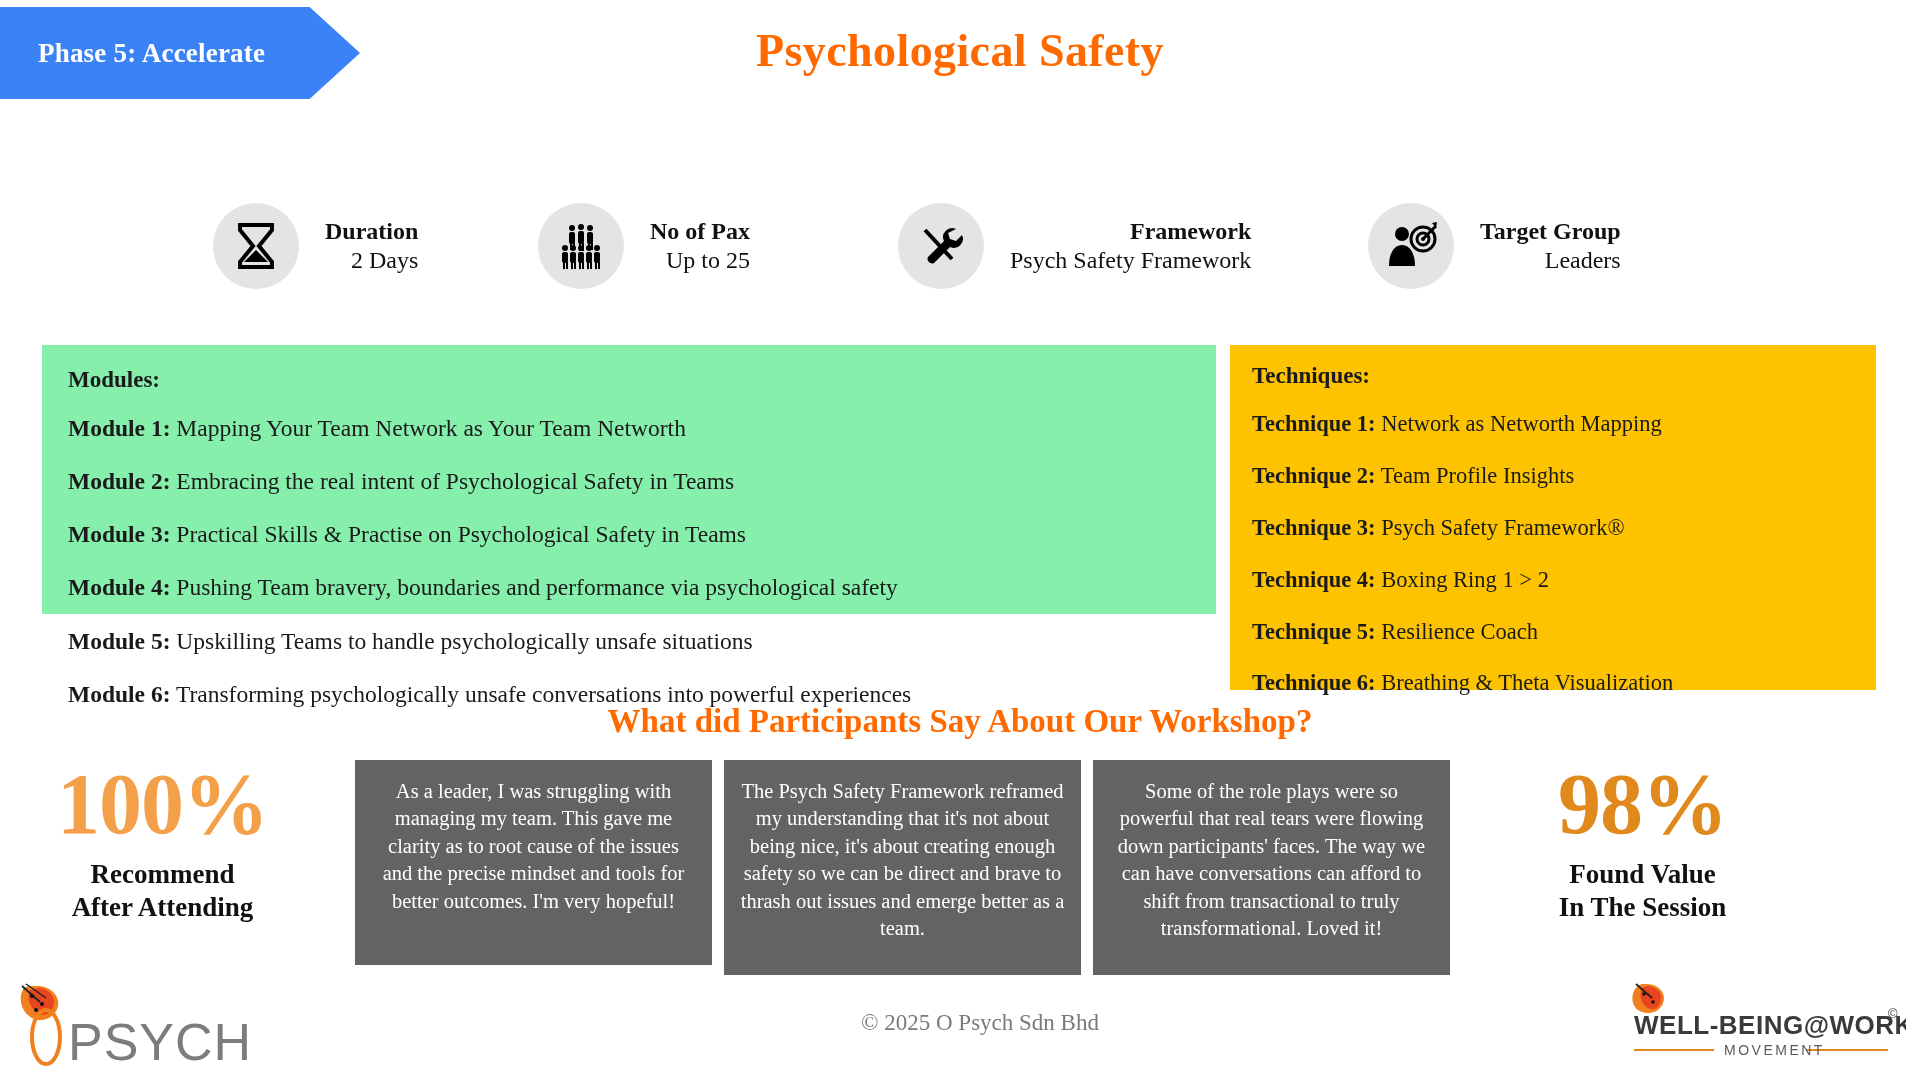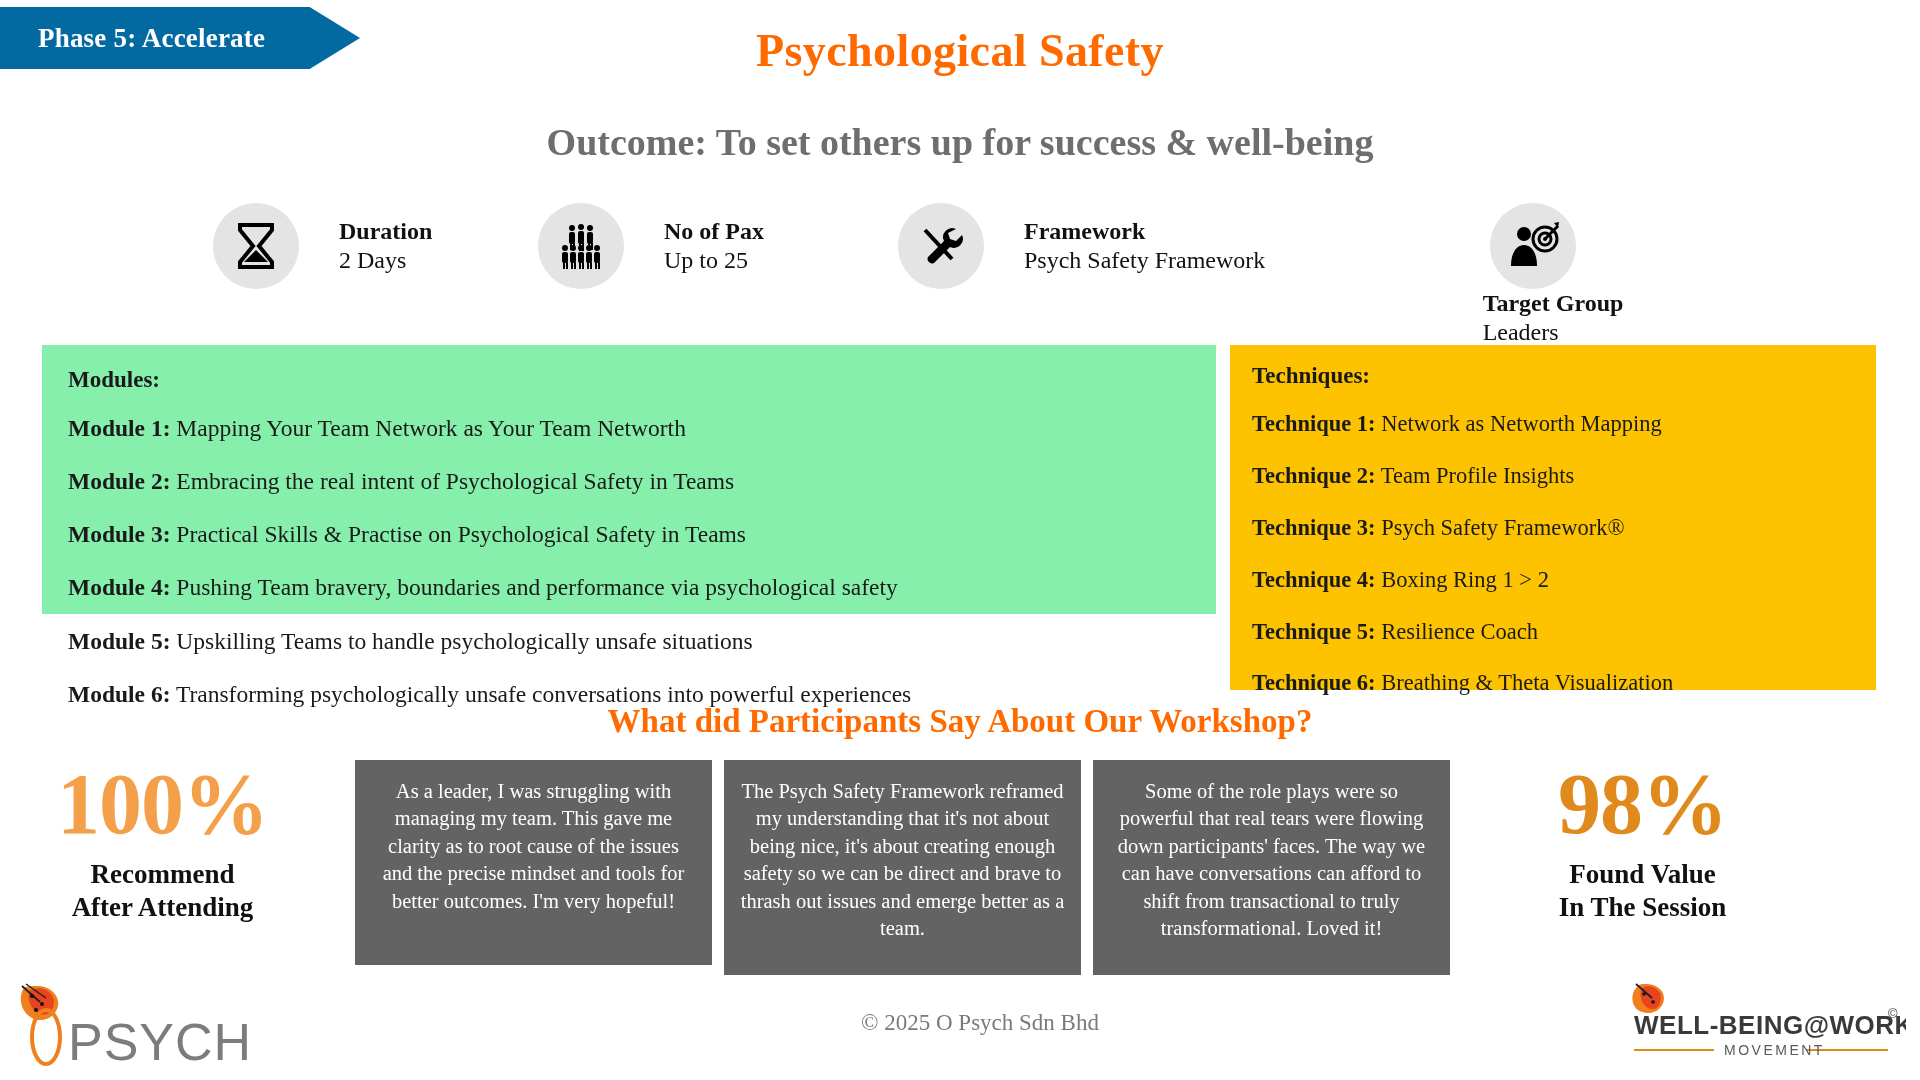--- a/index.html
+++ b/index.html
@@ -8,23 +8,23 @@
     font-family: "Liberation Serif", "DejaVu Serif", serif;
     background:#ffffff;
     position:relative;
     overflow:hidden;
   }
   .page { position:relative; width:1920px; height:1080px; }
 
   
   .phase-banner{
     position:absolute; left:0; top:7px;
-    height:62px; width:360px;
+    height:92px; width:360px;
     display:flex; align-items:center;
-    background:#0369a1;
+    background:#3b82f6;
     clip-path: polygon(0 0, 86% 0, 100% 50%, 86% 100%, 0 100%);
     padding-left:38px;
   }
   .phase-banner span{
     color:#ffffff; font-size:27px; font-weight:bold;
     letter-spacing:.2px; white-space:nowrap;
   }
 
   
   .main-title{
@@ -38,27 +38,27 @@
 
   
   .info-row{
     position:absolute; top:203px; left:213px; width:1500px;
     display:flex; align-items:flex-start;
   }
   .info-item{ display:flex; align-items:center; }
   .info-item.i0{ width:325px; }
   .info-item.i1{ width:360px; }
   .info-item.i2{ width:470px; }
-  .info-item.i3{ width:330px;flex-direction:column; }
+  .info-item.i3{ width:330px; }
   .info-circle{
     width:86px; height:86px; border-radius:50%;
     background:#E4E4E4; flex:none;
     display:flex; align-items:center; justify-content:center;
   }
-  .info-text{ margin-left:40px; }
+  .info-text{ margin-left:26px;text-align:right; }
   .info-label{ font-size:24px; font-weight:bold; color:#111; line-height:1.22; }
   .info-value{ font-size:24px; color:#111; line-height:1.22; }
 
   
   .modules-panel{
     position:absolute; left:42px; top:345px;
     width:1174px; height:269px;
     background:#86efac;
     padding:22px 44px 0 26px;
   }
@@ -120,21 +120,20 @@
 </head>
 <body>
 
 <div class="page">
 
   <div class="phase-banner">
     <span>Phase 5: Accelerate</span>
   </div>
 
   <div class="main-title">Psychological Safety</div>
-  <div class="subtitle">Outcome: To set others up for success &amp; well-being</div>
 
   <div class="info-row">
 
     <div class="info-item i0">
       <div class="info-circle">
         <svg width="44" height="50" viewBox="0 0 44 50" aria-hidden="true">
           <path d="M6 4 H38 V9 L25 25 L38 41 V46 H6 V41 L19 25 L6 9 Z" fill="none" stroke="#000" stroke-width="4" stroke-linejoin="miter"></path>
           <path d="M10 41 L22 29 L34 41 Z" fill="#000"></path>
         </svg>
       </div>

